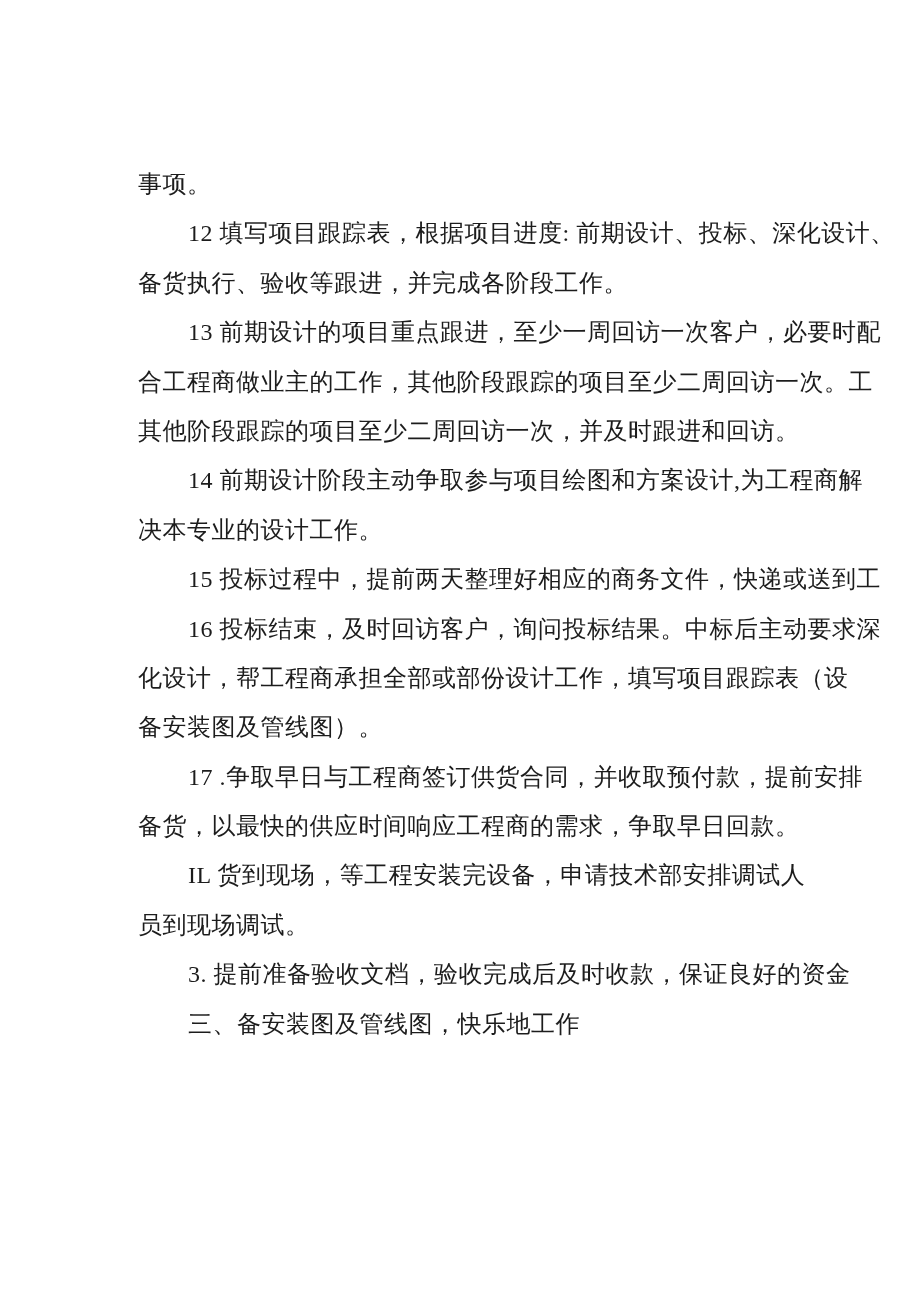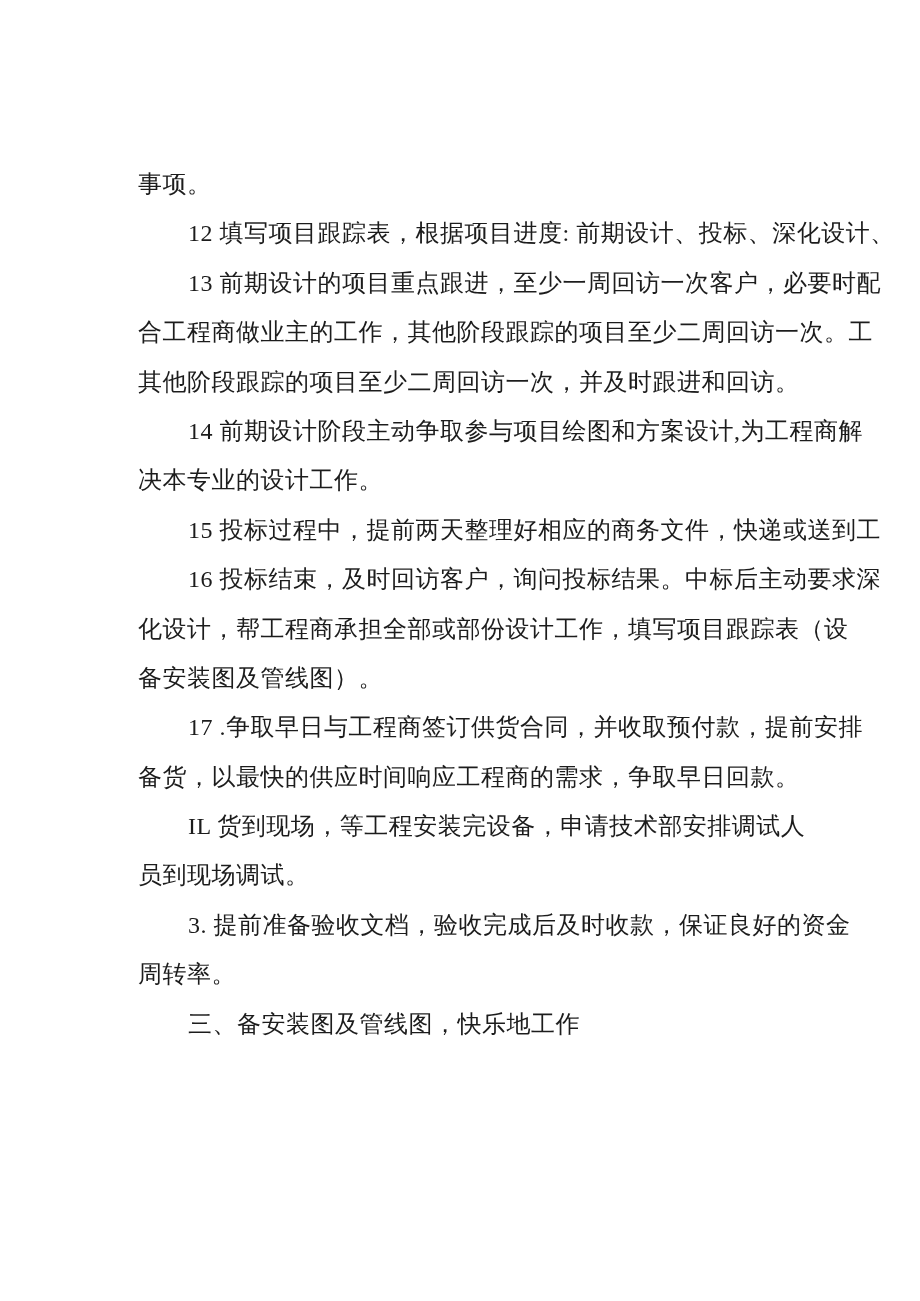--- a/index.html
+++ b/index.html
@@ -41,30 +41,30 @@
     padding-left: 50px;
   }
 </style>
 </head>
 <body>
 
 <div class="page">
   <div class="doc-content">
     <div class="line">事项。</div>
     <div class="line indent">12 填写项目跟踪表，根据项目进度: 前期设计、投标、深化设计、</div>
+    <div class="line">备货执行、验收等跟进，并完成各阶段工作。</div>
     <div class="line indent">13 前期设计的项目重点跟进，至少一周回访一次客户，必要时配</div>
     <div class="line">合工程商做业主的工作，其他阶段跟踪的项目至少二周回访一次。工</div>
     <div class="line">其他阶段跟踪的项目至少二周回访一次，并及时跟进和回访。</div>
     <div class="line indent">14 前期设计阶段主动争取参与项目绘图和方案设计,为工程商解</div>
     <div class="line">决本专业的设计工作。</div>
     <div class="line indent">15 投标过程中，提前两天整理好相应的商务文件，快递或送到工</div>
     <div class="line indent">16 投标结束，及时回访客户，询问投标结果。中标后主动要求深</div>
     <div class="line">化设计，帮工程商承担全部或部份设计工作，填写项目跟踪表（设</div>
     <div class="line">备安装图及管线图）。</div>
     <div class="line indent">17 .争取早日与工程商签订供货合同，并收取预付款，提前安排</div>
     <div class="line">备货，以最快的供应时间响应工程商的需求，争取早日回款。</div>
     <div class="line indent">IL 货到现场，等工程安装完设备，申请技术部安排调试人</div>
     <div class="line">员到现场调试。</div>
     <div class="line indent">3. 提前准备验收文档，验收完成后及时收款，保证良好的资金</div>
-    <div class="line">周转率。</div>
     <div class="line indent">三、备安装图及管线图，快乐地工作</div>
   </div>
 </div>
 
 </body></html>

